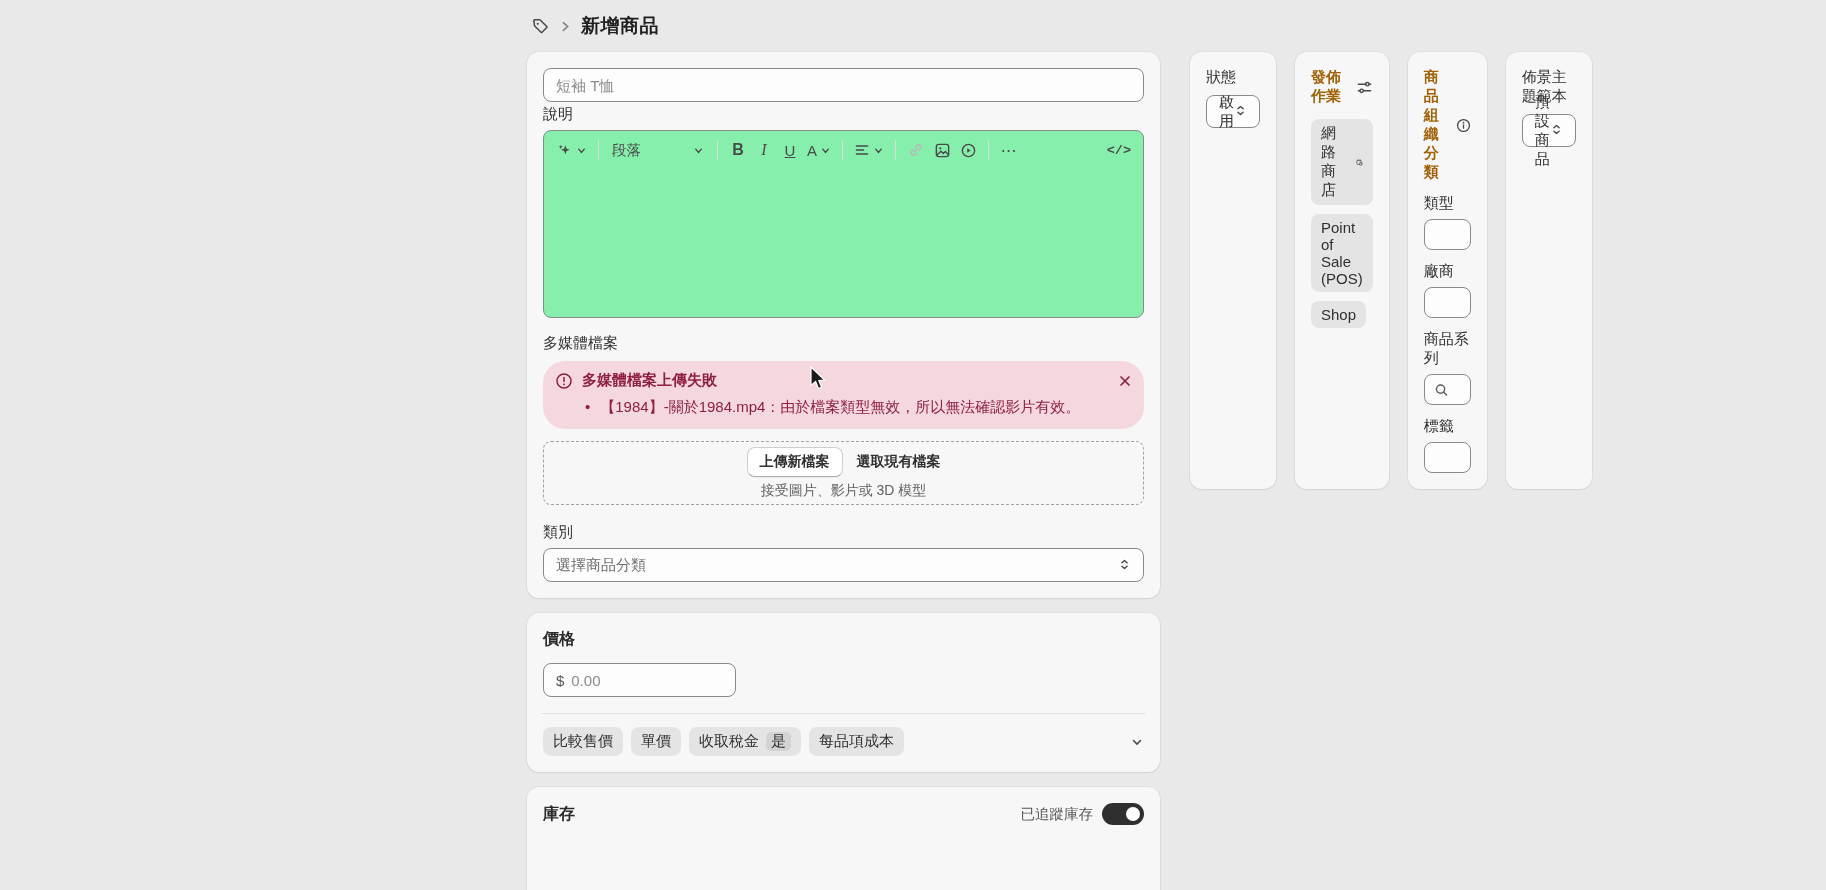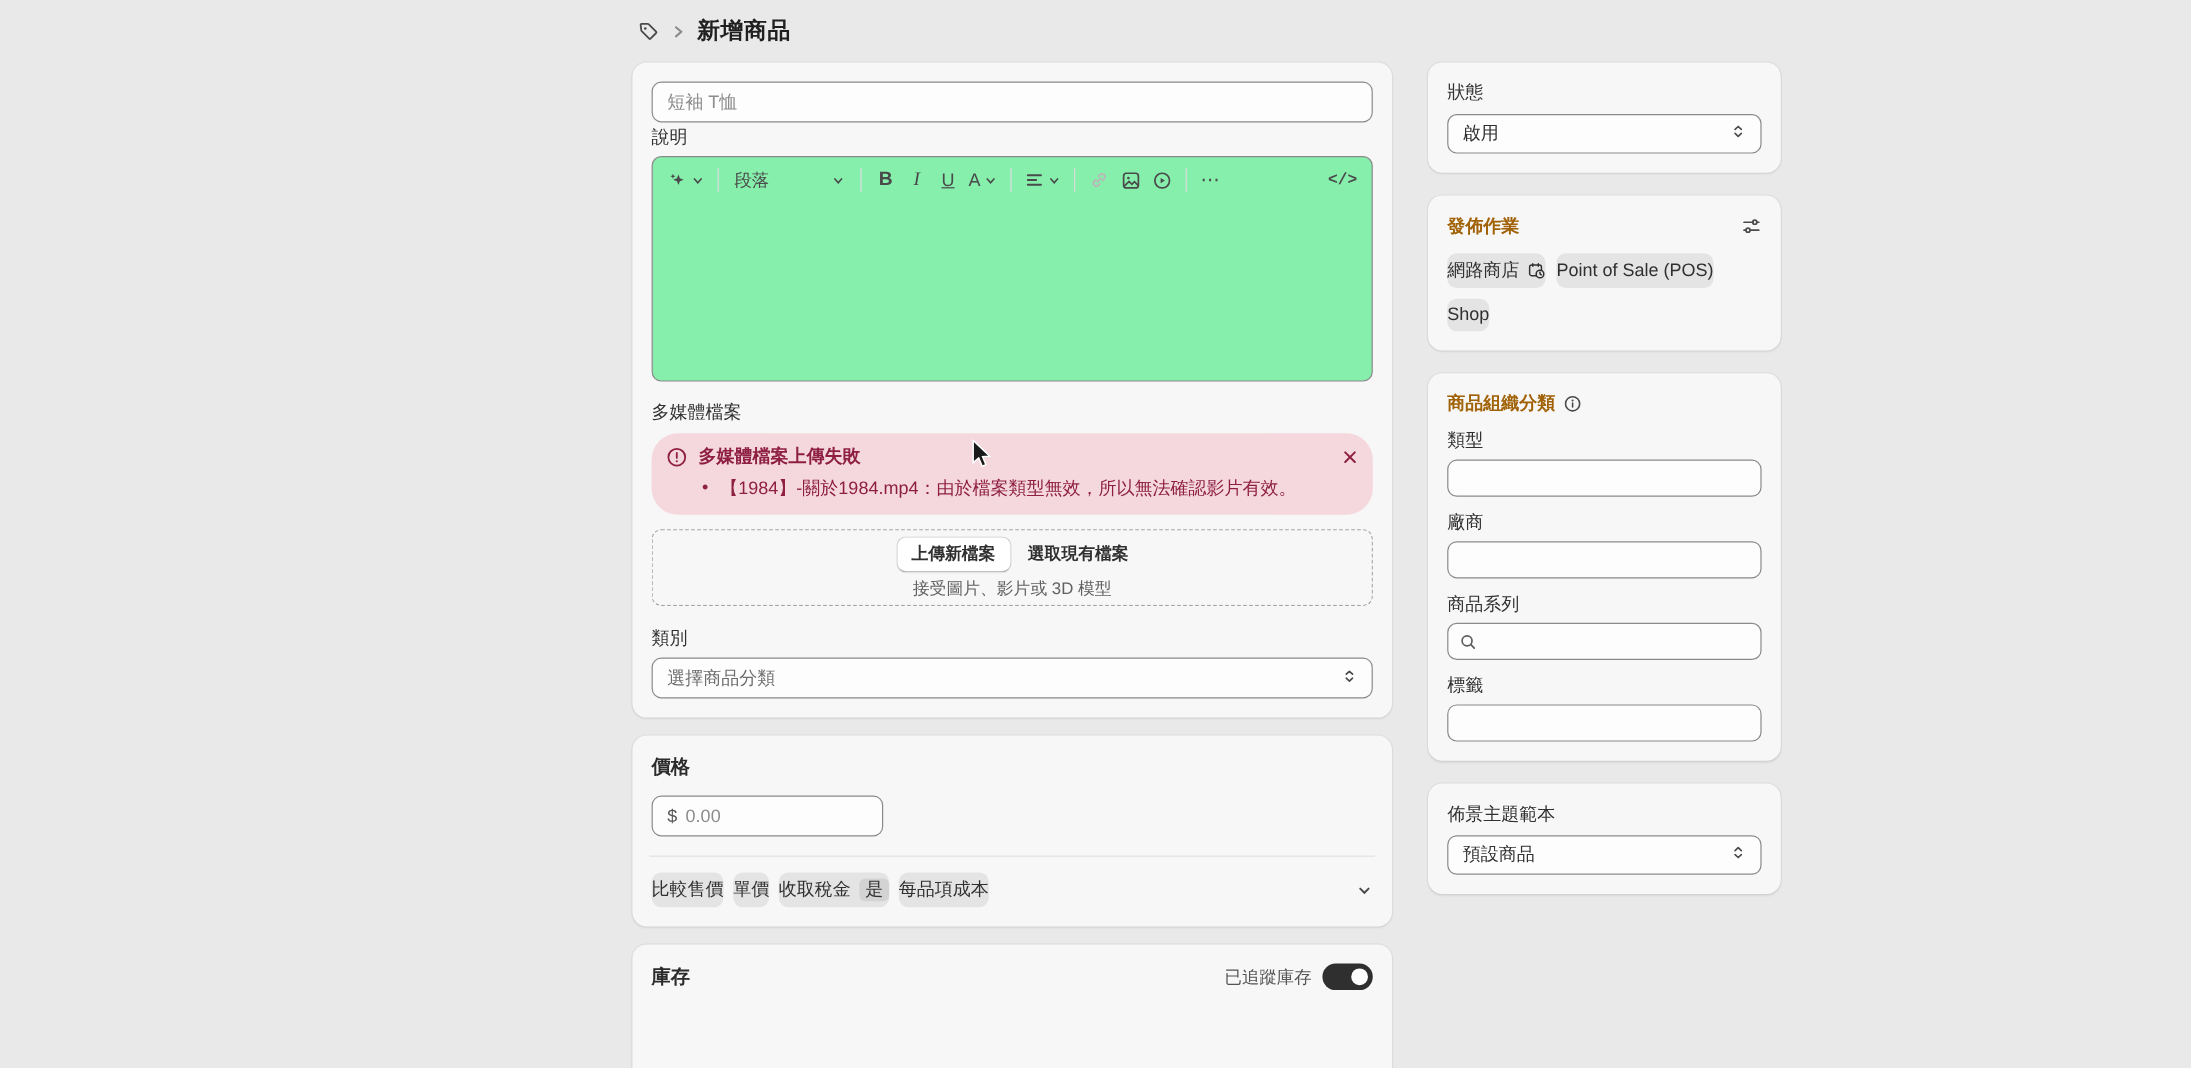--- a/index.html
+++ b/index.html
@@ -13,21 +13,21 @@
     font-size: 15px;
   }
   
   .breadcrumb { position: absolute; left: 531px; top: 12px; display: flex; align-items: center; gap: 9px; height: 28px; }
   .breadcrumb .crumb-icon { display: flex; align-items: center; color: #4a4a4a; }
   .breadcrumb .sep { color: #8a8a8a; display: flex; align-items: center; }
   .page-title { font-size: 19px; font-weight: 700; color: #202020; letter-spacing: .5px; }
 
   
   .main-col { position: absolute; left: 527px; top: 52px; width: 633px; display: flex; flex-direction: column; gap: 15px; }
-  .side-col { position: absolute; left: 1190px; top: 52px; width: 294px; display: flex; flex-direction: column; gap: 19px; }
+  .side-col { position: absolute; left: 1190px; top: 52px; width: 294px; display: flex; gap: 19px; }
   .card {
     background: #f7f7f7;
     border-radius: 12px;
     box-shadow: 0 0 0 1px rgba(0,0,0,.035), 0 1px 2px rgba(0,0,0,.07);
     padding: 16px;
   }
 
   
   .field-label { font-size: 15px; color: #303030; margin-bottom: 6px; }
   .section-header { font-size: 16px; font-weight: 700; color: #2b2b2b; }
@@ -99,21 +99,21 @@
   .upload-hint { font-size: 14px; color: #616161; }
 
   
   .price-input-wrap { width: 193px; }
   .price-input-wrap .prefix { color: #575757; margin-right: 7px; }
   .price-input-wrap input { border: none; outline: none; background: transparent; width: 100%; font-size: 15px; font-family: inherit; }
   .price-input-wrap input::placeholder { color: #8c8c8c; opacity: 1; }
   .card-divider { border: none; border-top: 1px solid #e2e2e2; margin: 16px -2px 13px; }
   .chip-row { display: flex; align-items: center; gap: 8px; }
   .chip {
-    background: #e4e4e4; border-radius: 8px; padding: 5px 0;
+    background: #e4e4e4; border-radius: 8px; padding: 5px 10px;
     font-size: 15px; color: #303030; display: inline-flex; align-items: center; gap: 7px; cursor: pointer;
   }
   .chip .chip-badge { background: rgba(0,0,0,.07); border-radius: 5px; padding: 0 5px; }
   .collapse-arrow { margin-left: auto; color: #4a4a4a; cursor: pointer; display: flex; }
 
   
   .inv-card { height: 140px; }
   .inv-head { display: flex; align-items: center; }
   .inv-right { margin-left: auto; display: flex; align-items: center; gap: 9px; }
   .toggle-label { font-size: 14.5px; color: #555; }

